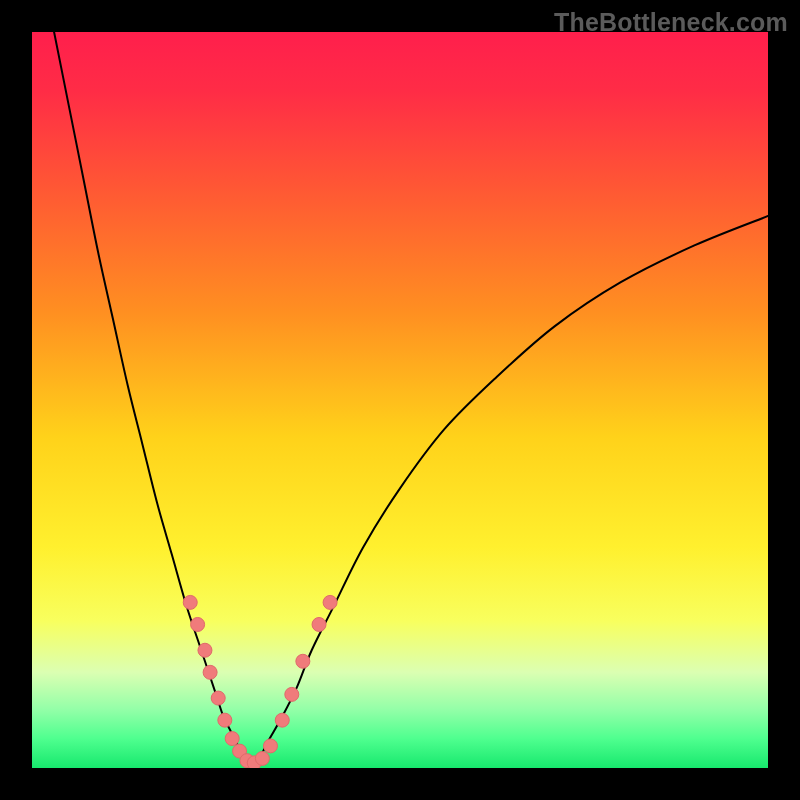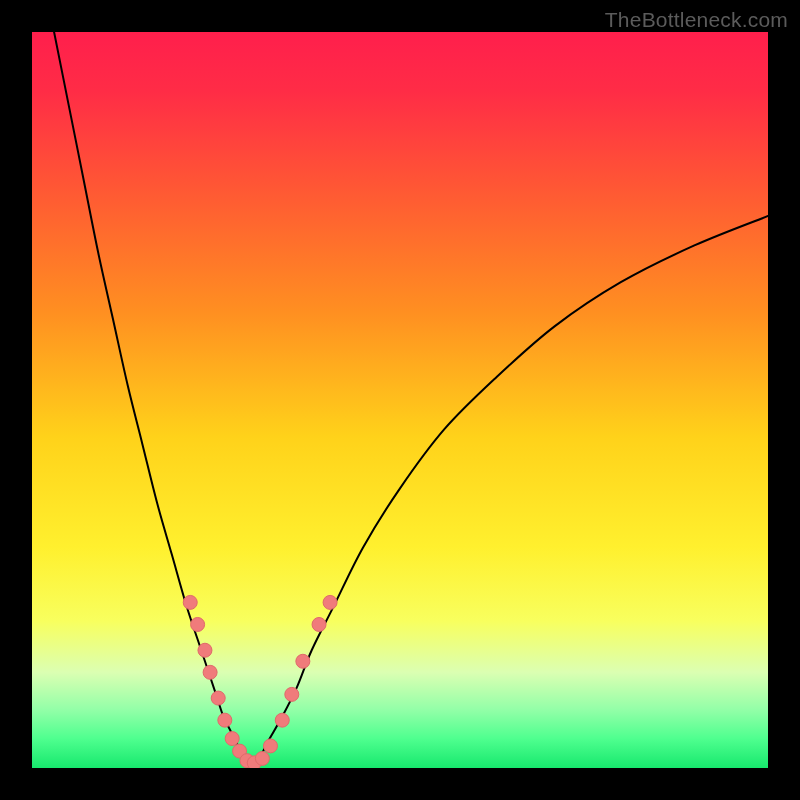--- a/index.html
+++ b/index.html
@@ -25,22 +25,22 @@
     top: 32px;
     width: 736px;
     height: 736px;
     overflow: hidden;
   }
   .watermark {
     position: absolute;
     top: 8px;
     right: 12px;
     color: #5b5b5b;
-    font-weight: 400;
-    font-size: 21px;
+    font-weight: 700;
+    font-size: 25px;
     letter-spacing: 0.2px;
     user-select: none;
   }
   svg { display: block; }
 </style>
 </head>
 <body>
 
 <div class="frame">
 

